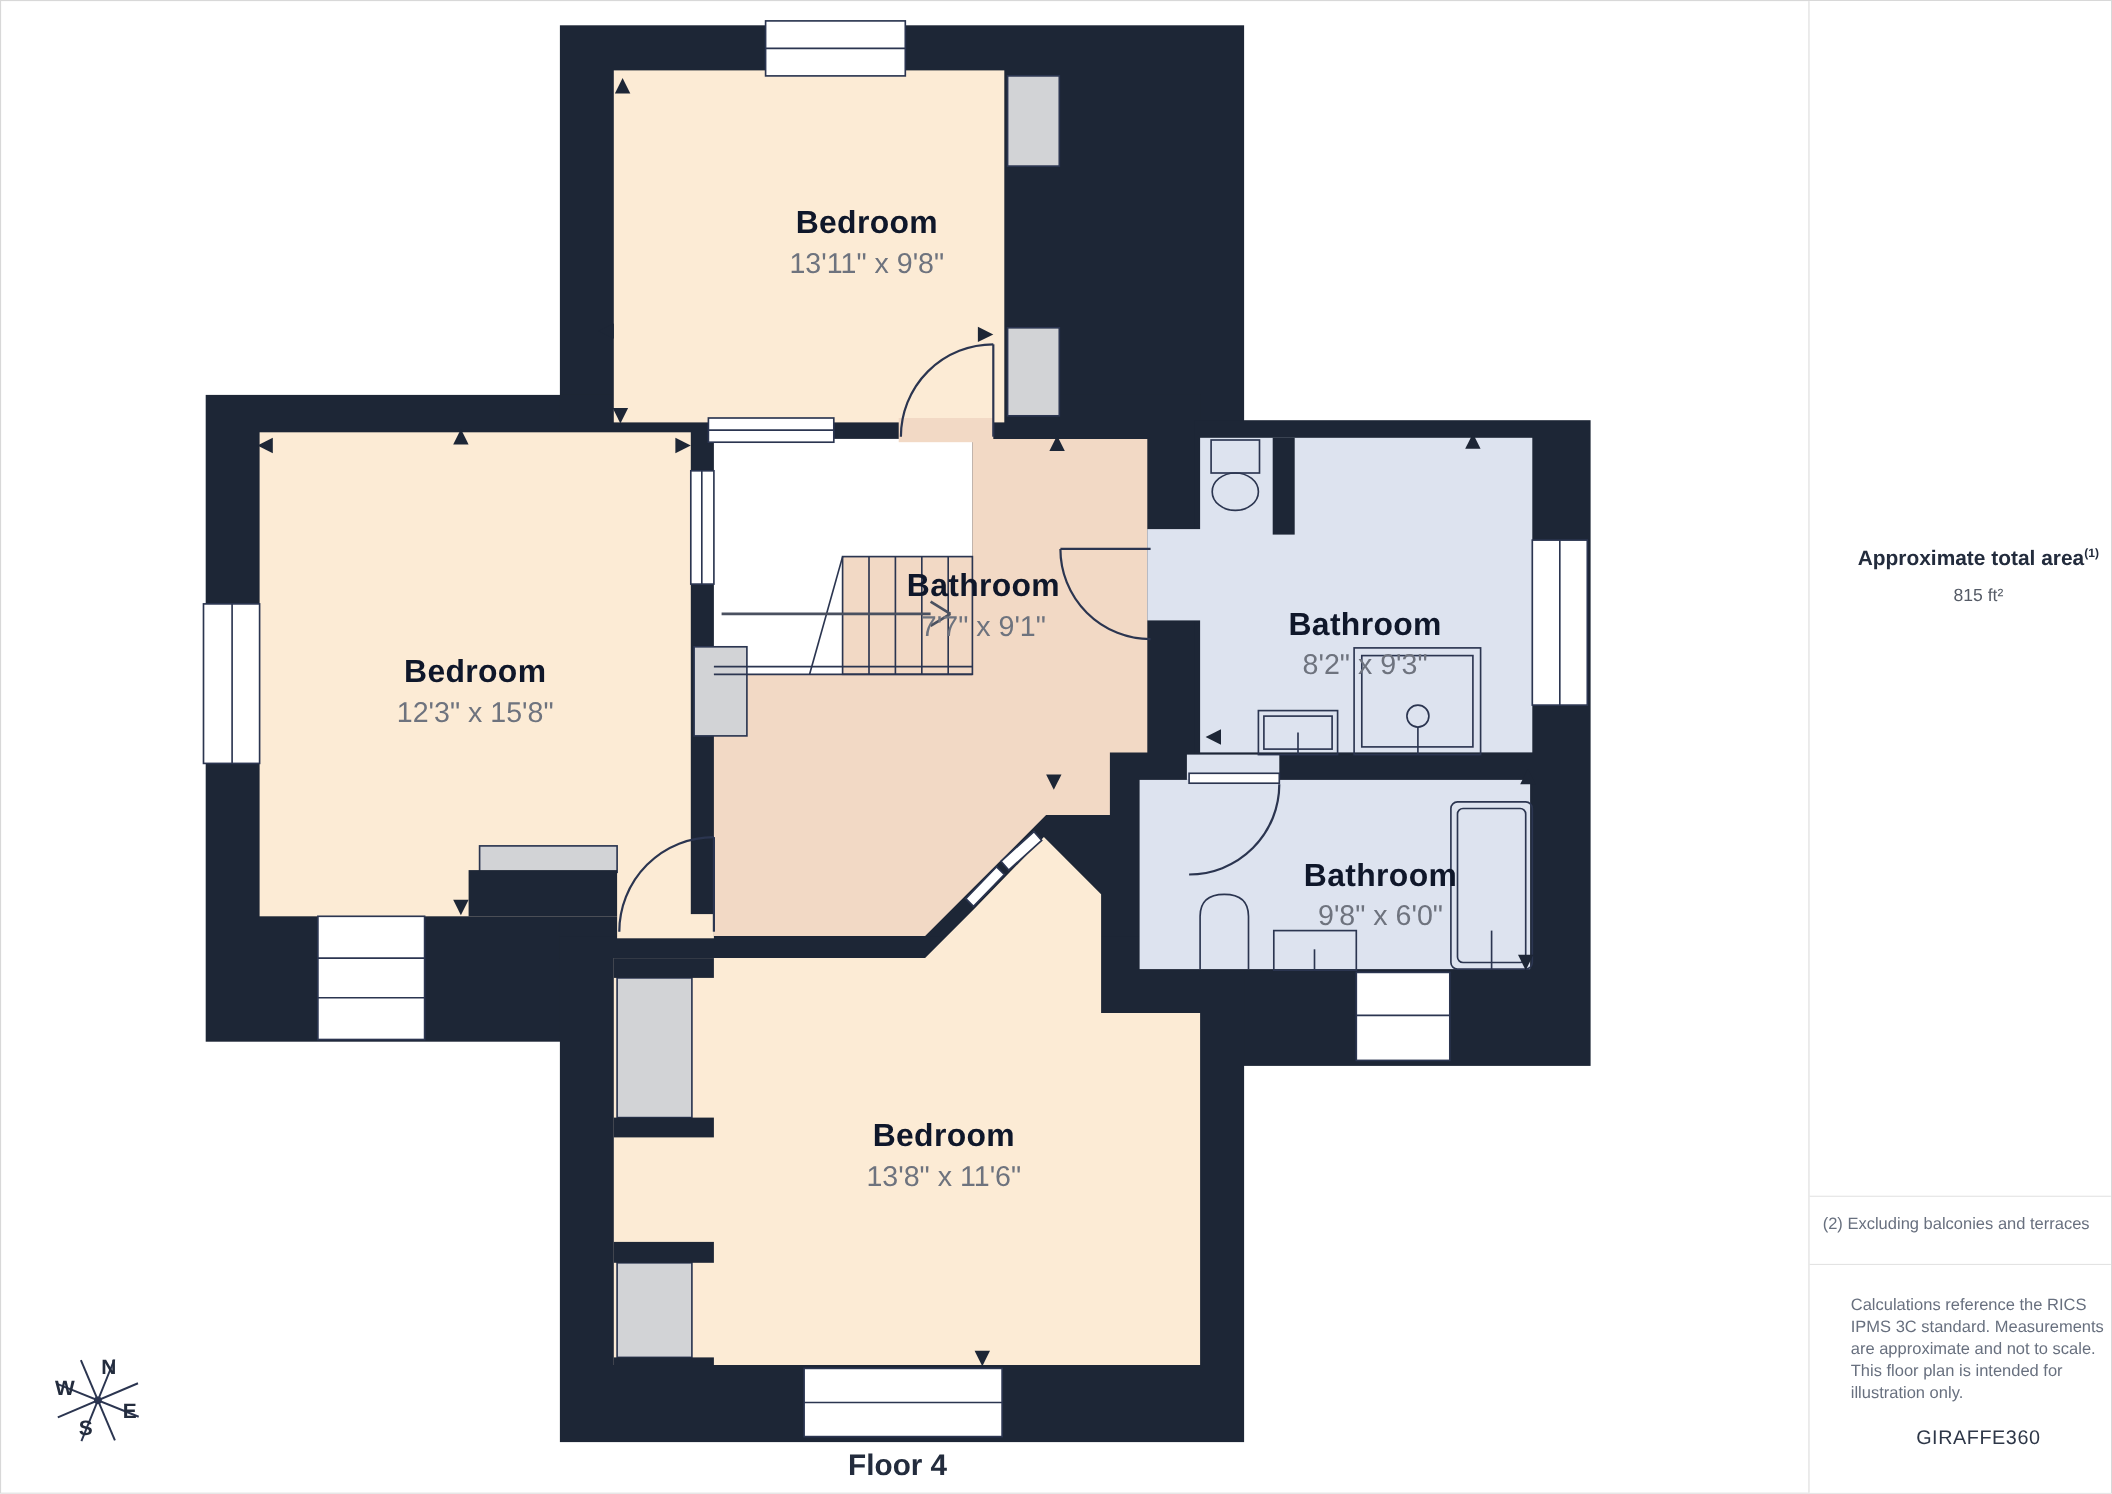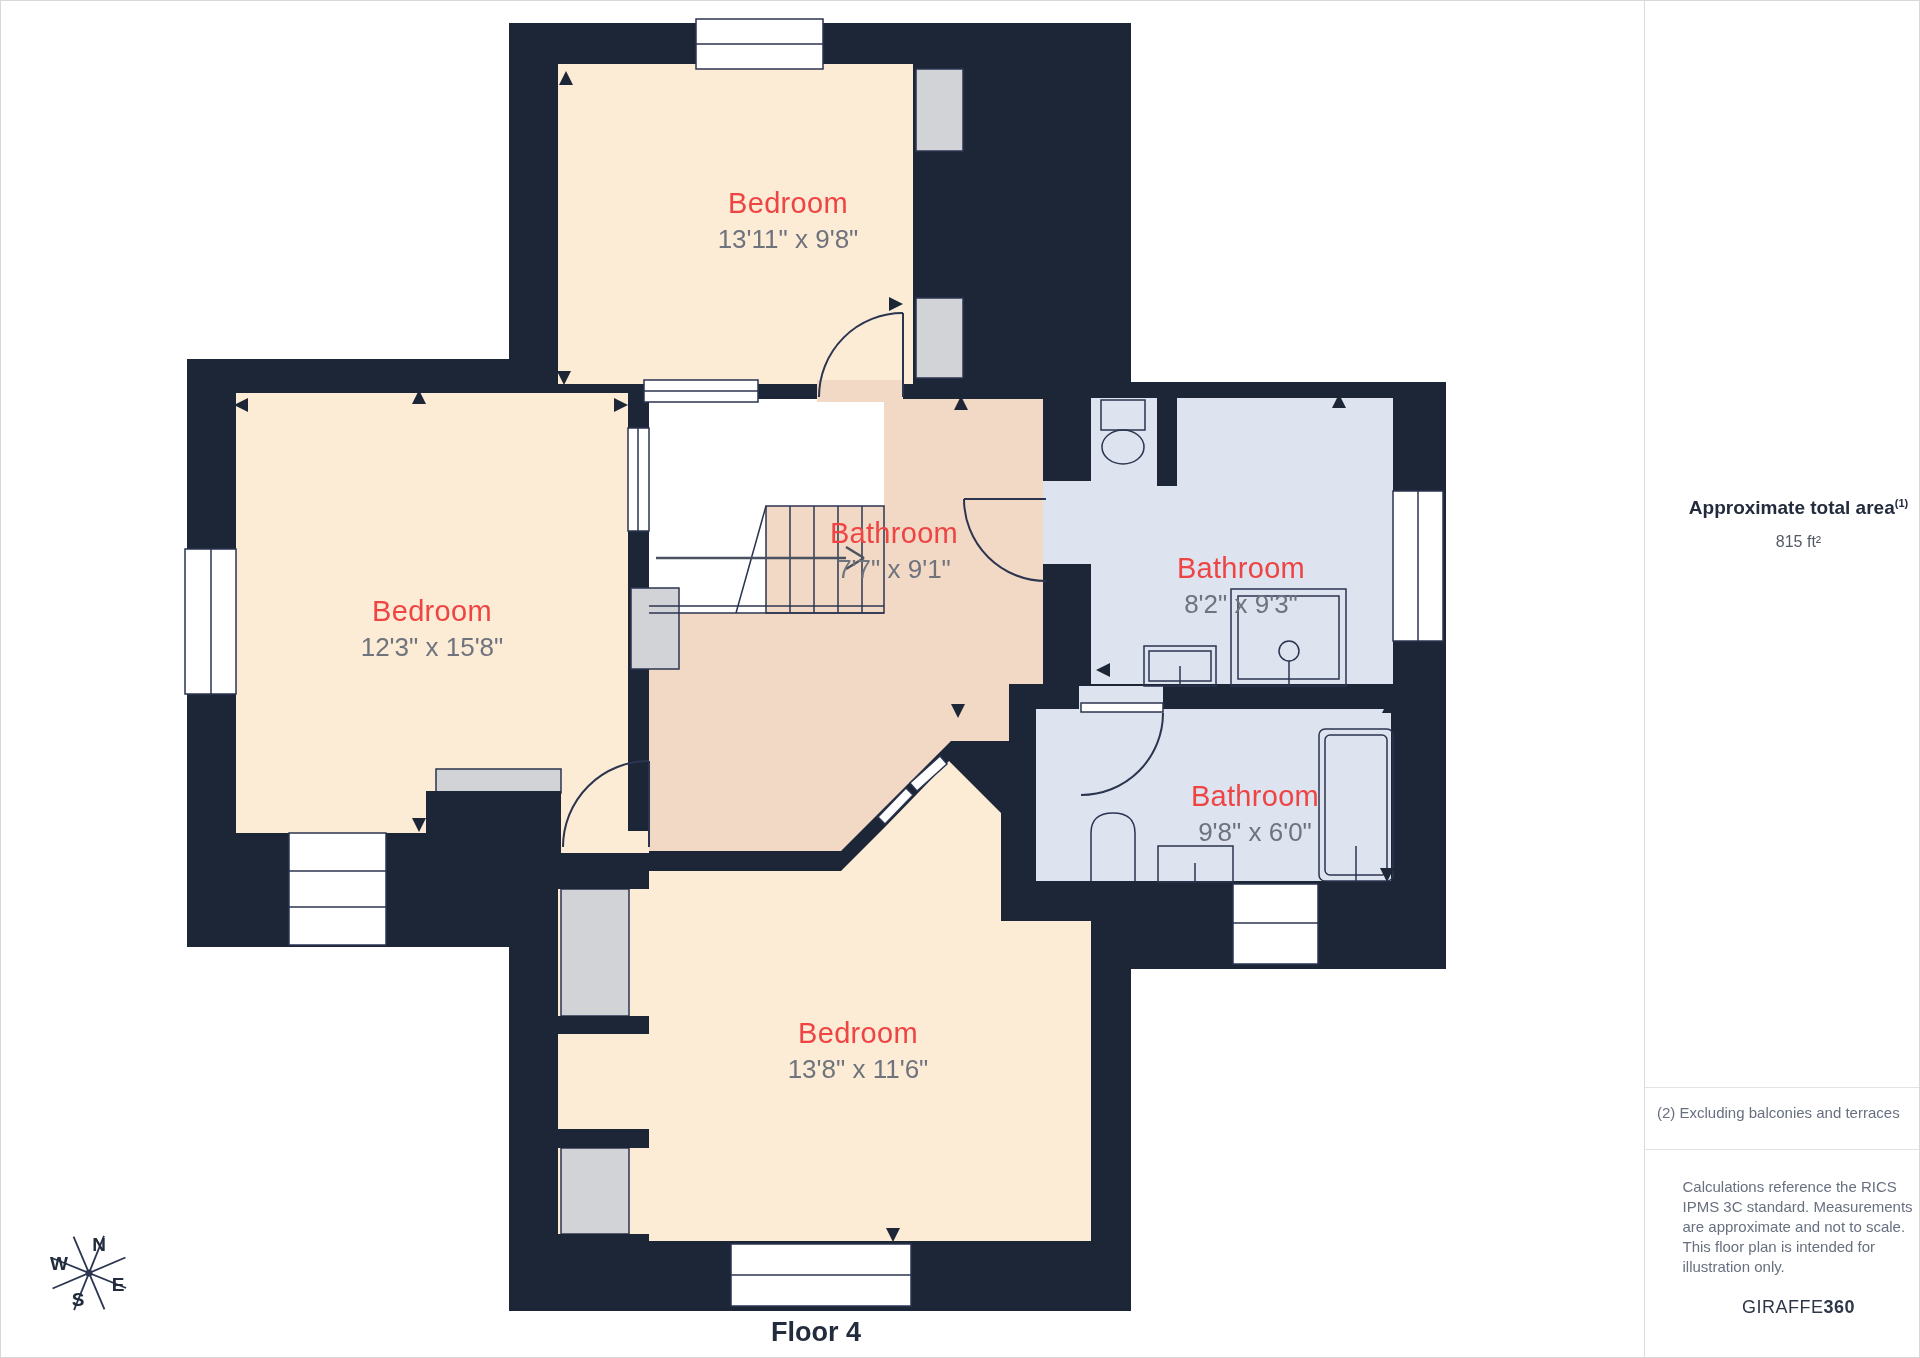--- a/index.html
+++ b/index.html
@@ -4,41 +4,41 @@
 <style>
   html,body{margin:0;padding:0;background:#fff;}
   .page{
     position:relative;width:1920px;height:1358px;background:#ffffff;
     border:1px solid #d8d8d8;box-sizing:border-box;overflow:hidden;
     font-family:"Liberation Sans", sans-serif;color:#232c3d;
   }
   .plan-area{position:absolute;left:0;top:0;width:1648px;height:1358px;}
   .plan-svg{position:absolute;left:0;top:0;}
   .room-label{position:absolute;transform:translate(-50%,-50%);text-align:center;white-space:nowrap;}
-  .room-name{font-weight:normal;font-size:29px;color:#ef4444;letter-spacing:.3px;}
+  .room-name{font-weight:bold;font-size:29px;color:#0f172a;letter-spacing:.3px;}
   .room-dims{font-size:26px;color:#6e737e;margin-top:4px;}
   .floor-label{position:absolute;left:815px;top:1331px;transform:translate(-50%,-50%);
     font-weight:bold;font-size:27px;color:#232c3d;}
   .compass{position:absolute;left:30px;top:1215px;}
   .compass text{font-family:"Liberation Sans",sans-serif;font-weight:bold;font-size:19px;fill:#232c3d;}
   .sidebar{position:absolute;left:1643px;top:0;width:308px;height:1358px;
     border-left:1px solid #dcdcdc;box-sizing:border-box;background:#fff;}
   .area-block{position:absolute;left:0;top:496px;width:100%;text-align:center;}
   .area-title{font-weight:bold;font-size:19px;color:#232c3d;}
   .area-title sup{font-size:11px;}
   .area-value{font-size:16px;color:#555b66;margin-top:14px;}
   .divider{position:absolute;left:0;width:100%;border-top:1px solid #e3e3e3;}
   .d1{top:1086px;} .d2{top:1148px;}
   .footnote{position:absolute;left:0;top:1103px;width:100%;box-sizing:border-box;
     padding:0 12px;font-size:15px;color:#68707f;}
   .disclaimer{position:absolute;left:50%;top:1176px;transform:translateX(-50%);
     width:232px;text-align:left;font-size:15px;line-height:1.33;color:#68707f;}
   .brand{position:absolute;left:0;top:1296px;width:100%;text-align:center;
     font-size:18px;color:#2e3748;letter-spacing:.5px;}
-  .brand .b1{font-weight:normal;} .brand .b2{font-weight:bold;}
+  .brand .b1{font-weight:normal;} .brand .b2{font-weight:normal;}
 </style>
 </head>
 <body>
 
 <div class="page">
   <div class="plan-area">
 
     <svg class="plan-svg" width="1648" height="1358" viewBox="0 0 1648 1358">
 
       <g fill="#1d2636">

